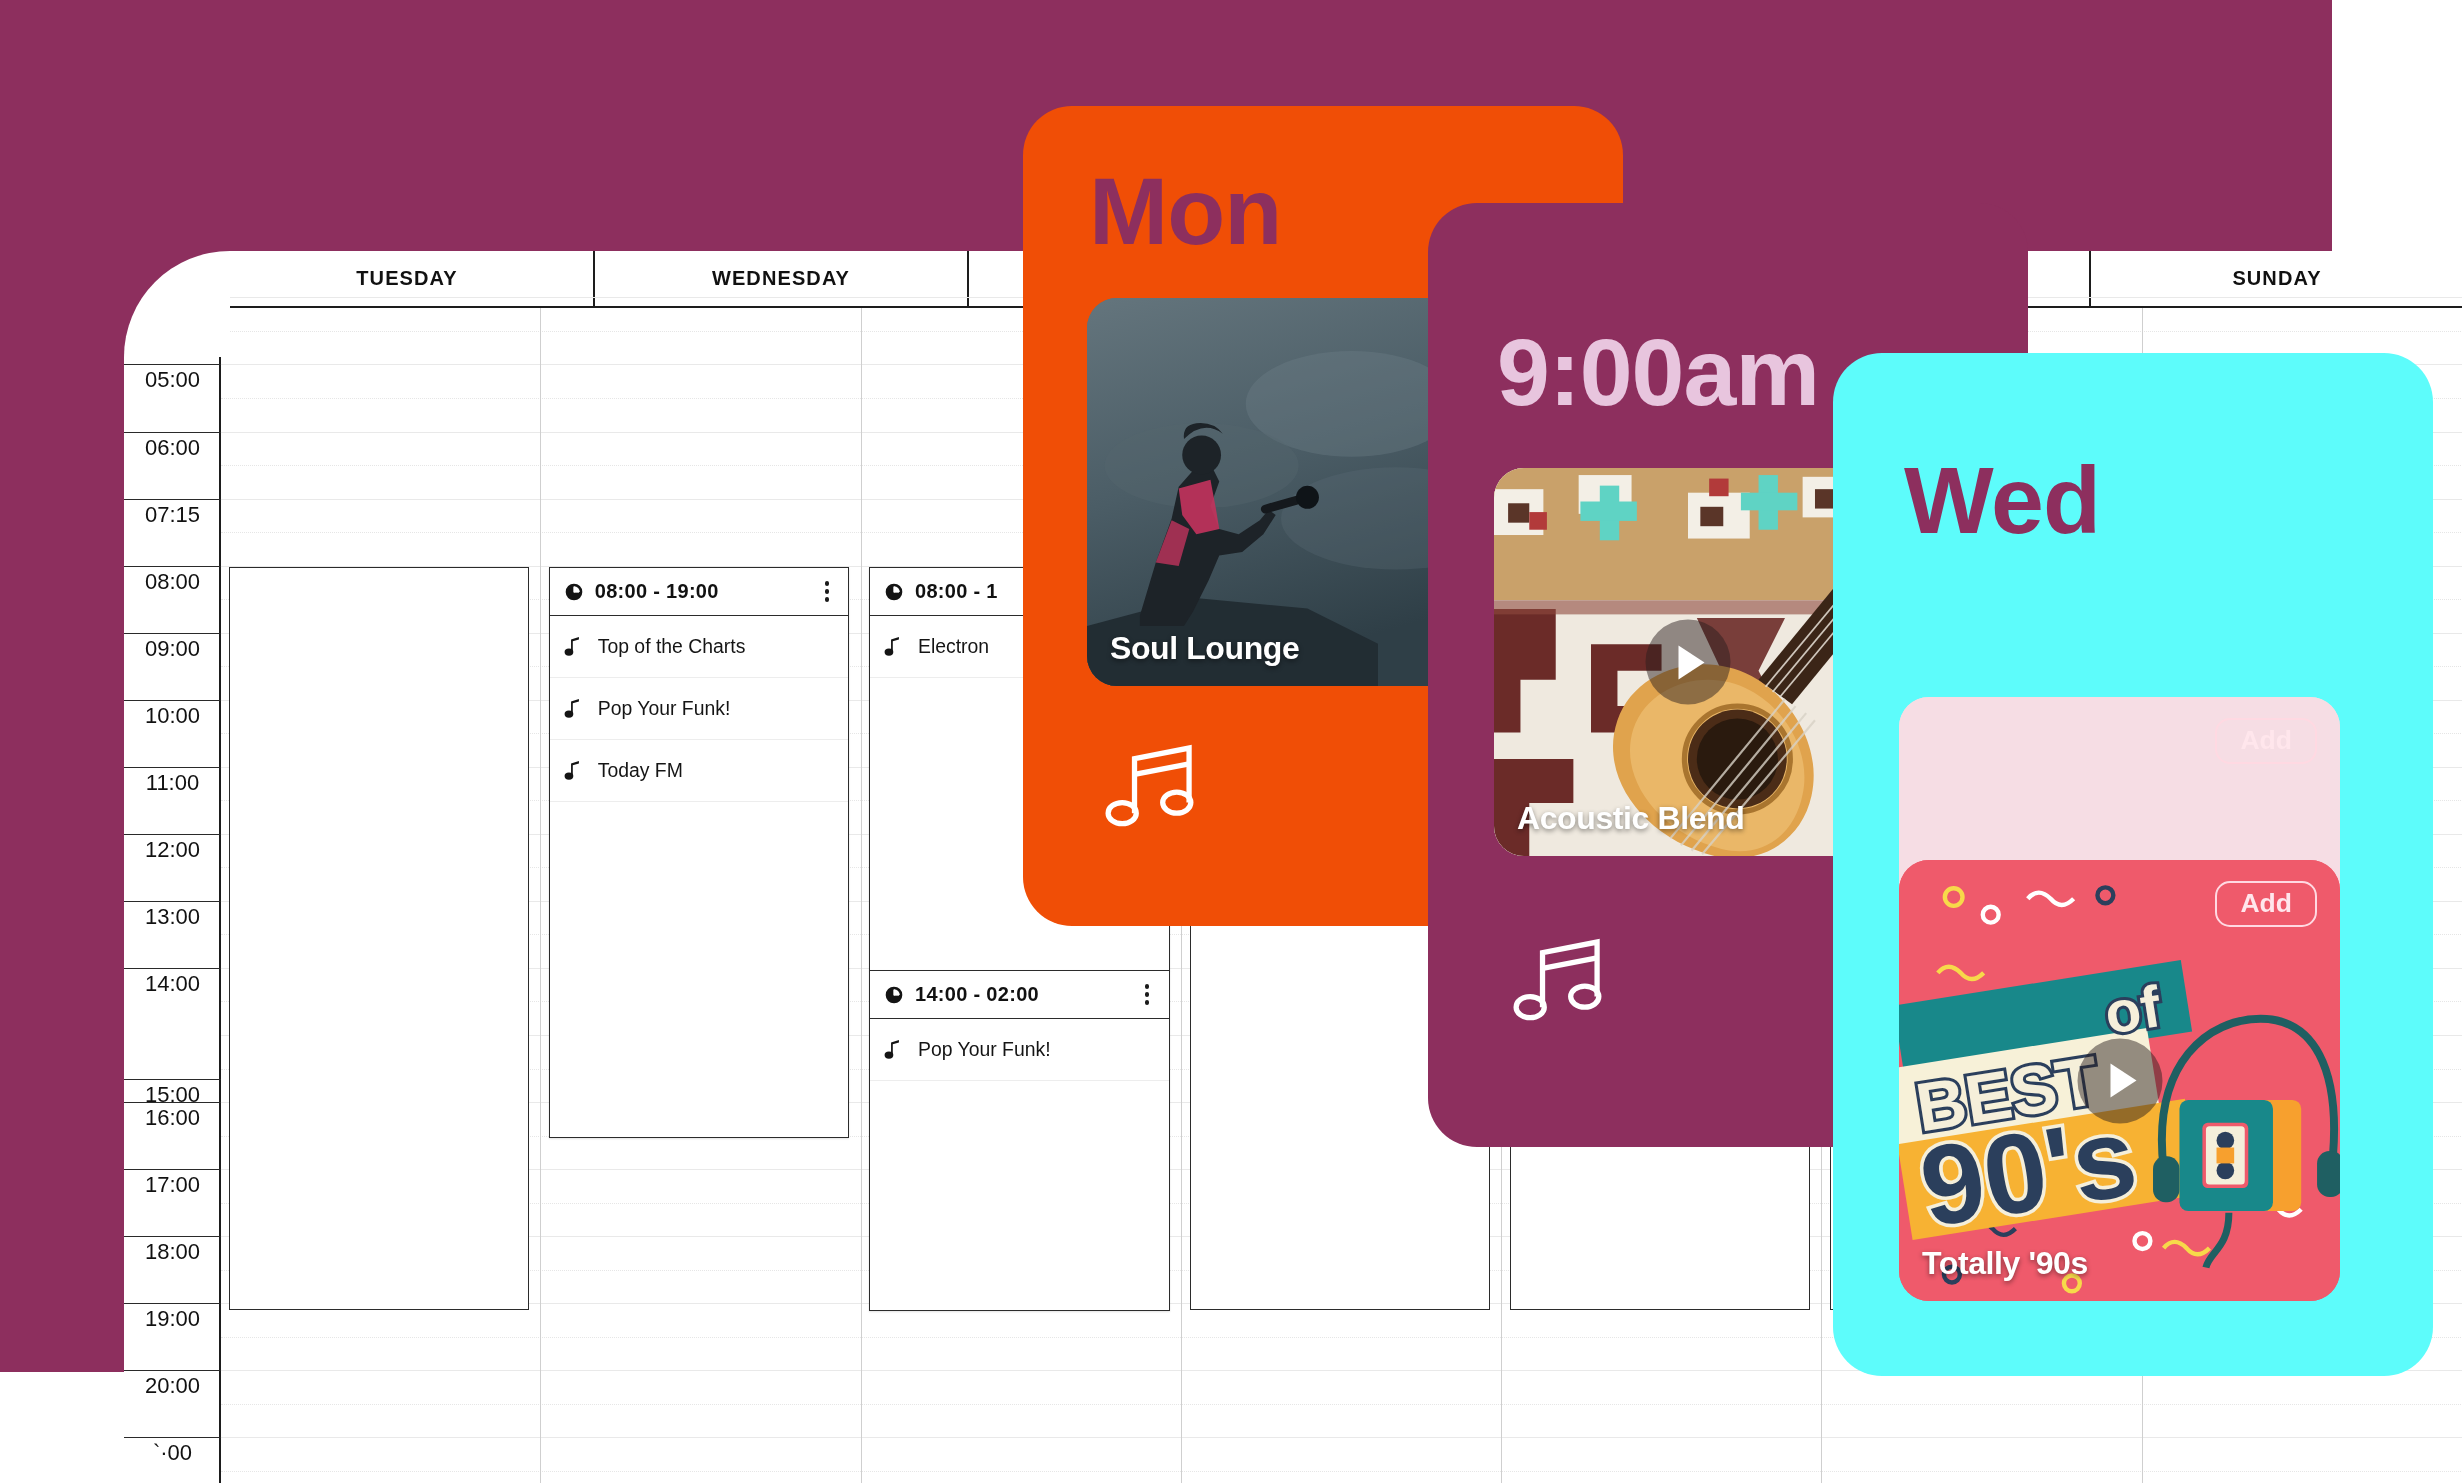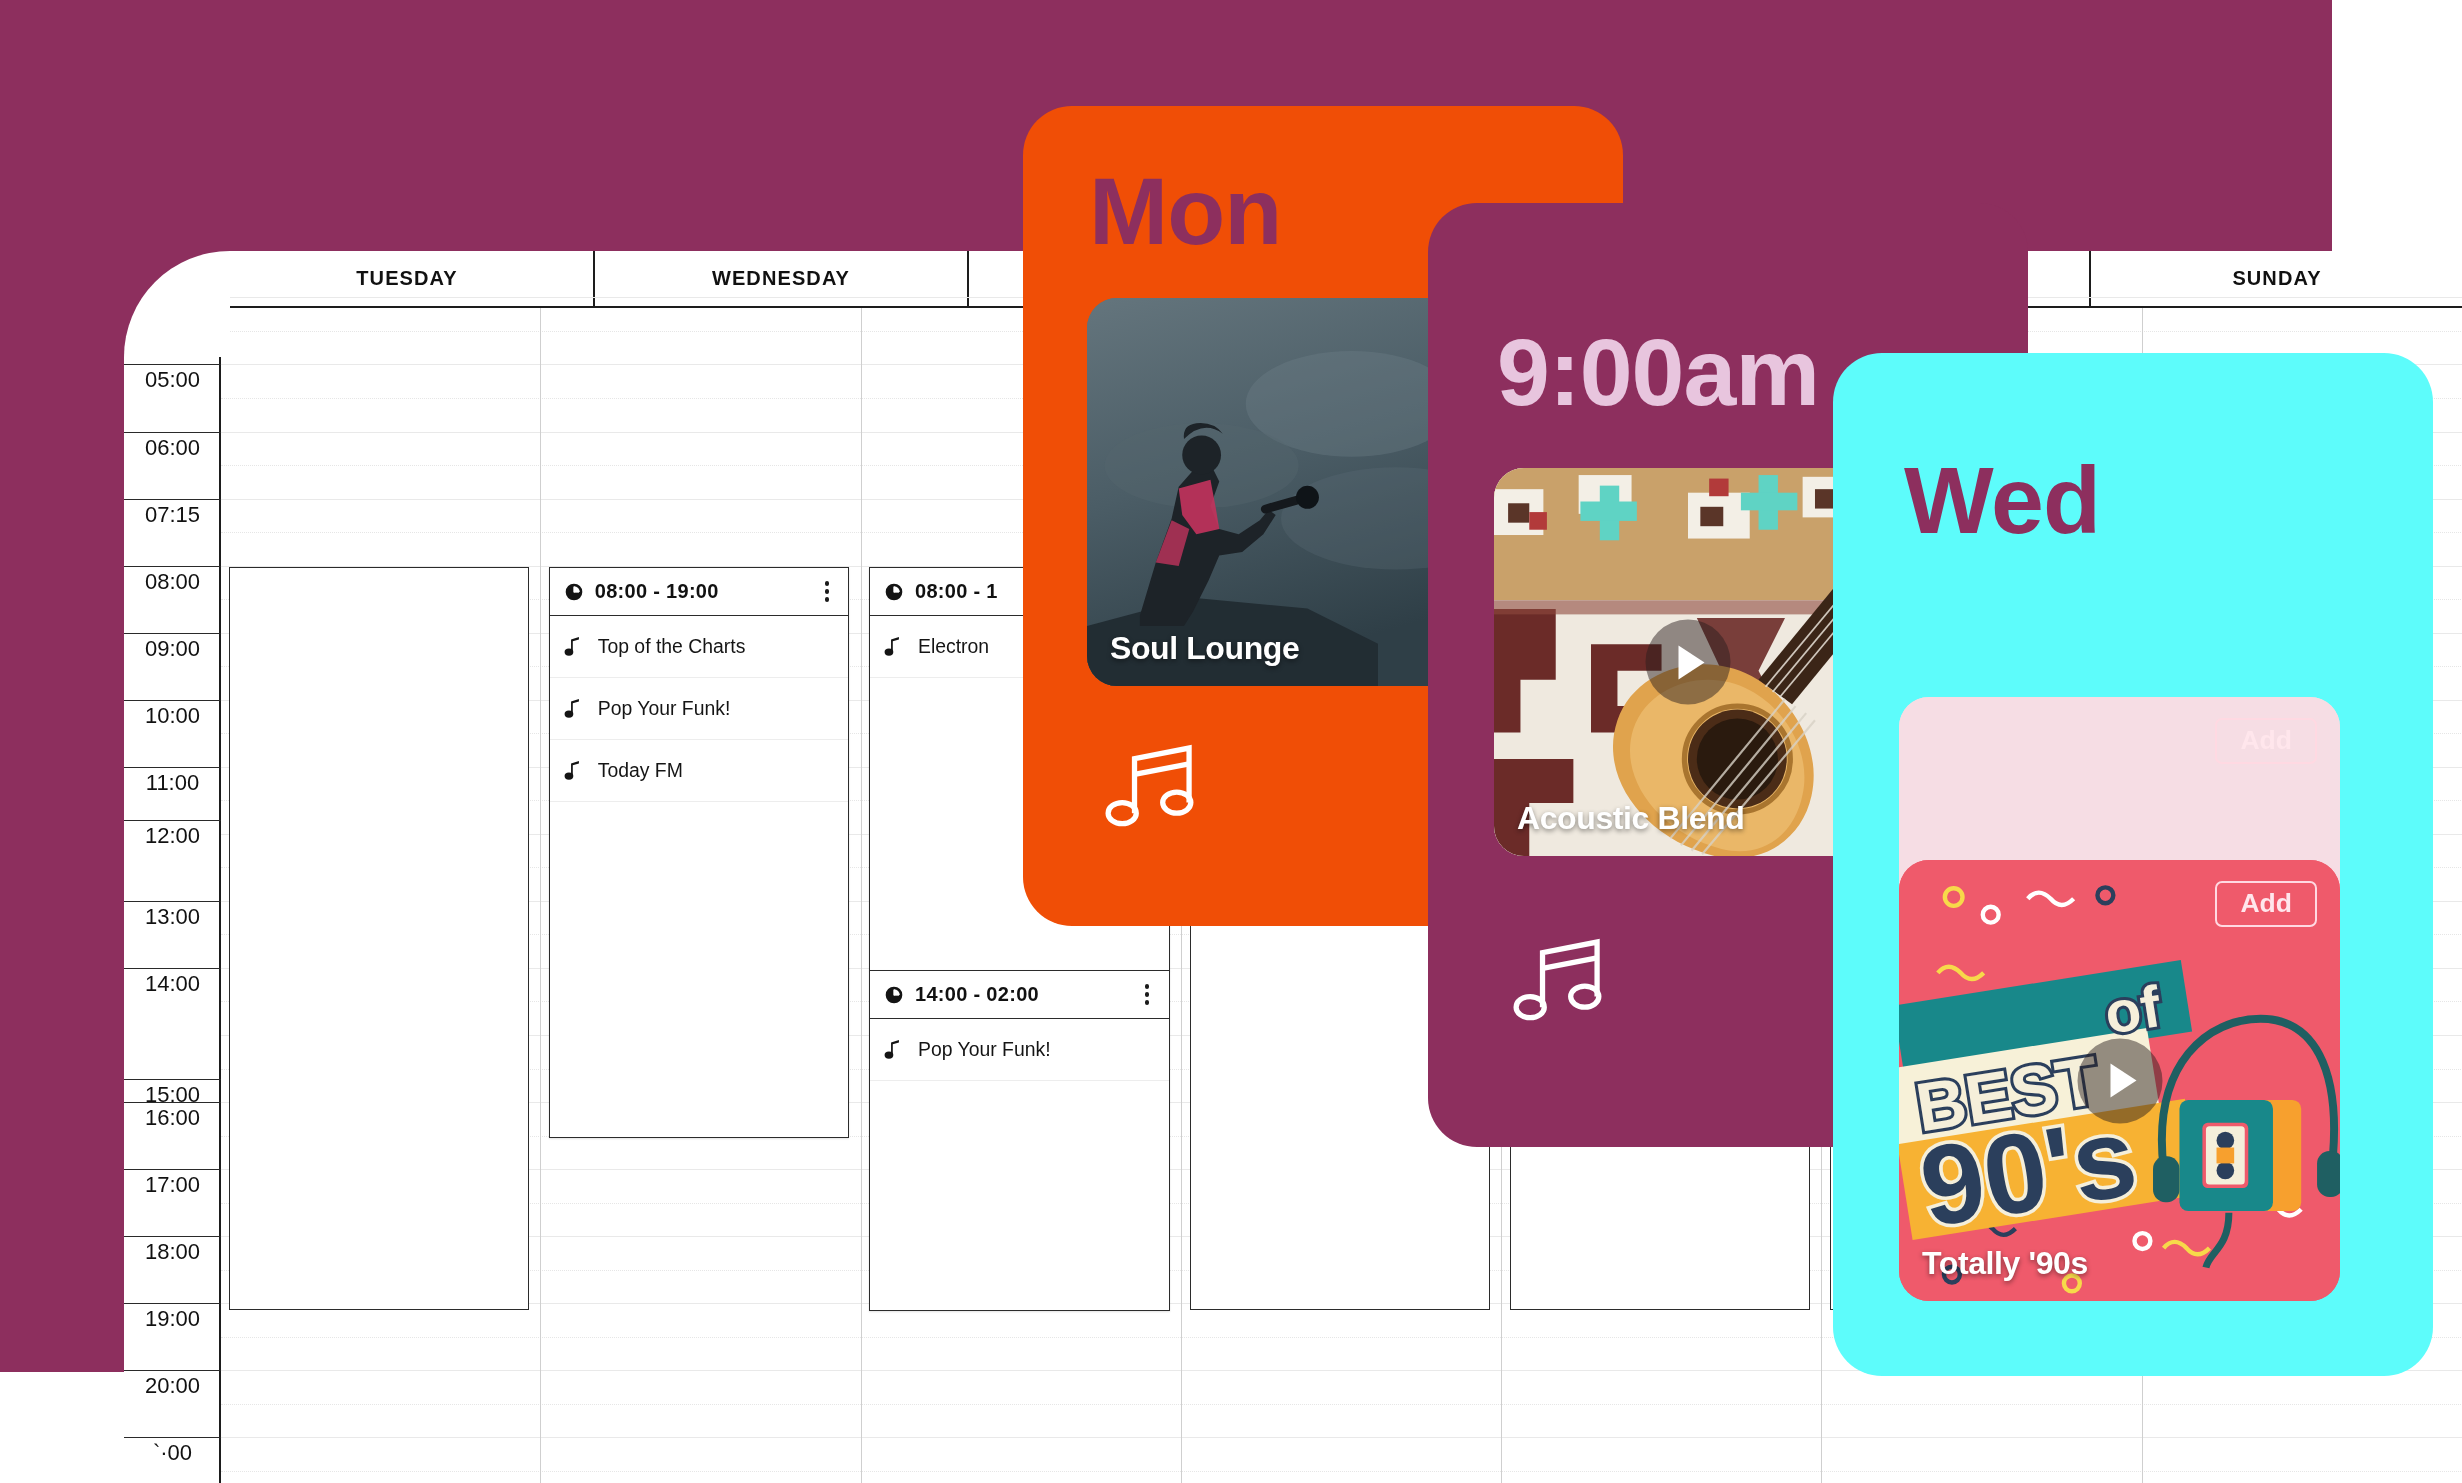--- a/index.html
+++ b/index.html
@@ -99,21 +99,21 @@
   .play-btn { position:absolute; left:50%; top:50%; transform:translate(-50%,-50%);
               width:85px; height:85px; border-radius:50%;
               background:rgba(40,30,30,.48);
               display:flex; align-items:center; justify-content:center; z-index:3; }
   .play-btn .tri { width:0;height:0;border-left:26.5px solid #fff;
                    border-top:17px solid transparent;border-bottom:17px solid transparent;
                    margin-left:7px; }
 
   .add-btn { position:absolute; right:23px; top:21px; z-index:5;
              border:2.6px solid #ffffff; color:#ffffff; background:transparent;
-             font-size:26.5px; font-weight:600; padding:5.3px 23px; border-radius:7px; }
+             font-size:26.5px; font-weight:600; padding:5.3px 23px; border-radius:15px; }
   .add-btn.pinkish { border-color:#ffd9e2; color:#ffe6ec; }
 
   .music-ic { position:absolute; width:104px; height:88px; }
   .mi-mon { left:78px; top:635px; }
   .mi-time { left:81px; top:732px; }
 
   
   .art-soul { position:absolute; inset:0; background:
         linear-gradient(175deg,#5e7078 0%,#4d6069 38%,#3e5058 72%,#33434b 100%); }
 
@@ -149,21 +149,21 @@
     <div class="cal-body">
       <div class="timecol" id="timecol">
           <div class="tlabel" style="top: -10.6px;">04:00</div>
           <div class="tlabel" style="top: 56px;">05:00</div>
           <div class="tlabel" style="top: 124px;">06:00</div>
           <div class="tlabel" style="top: 191px;">07:15</div>
           <div class="tlabel" style="top: 258px;">08:00</div>
           <div class="tlabel" style="top: 325px;">09:00</div>
           <div class="tlabel" style="top: 392px;">10:00</div>
           <div class="tlabel" style="top: 459px;">11:00</div>
-          <div class="tlabel" style="top: 512px;">12:00</div>
+          <div class="tlabel" style="top: 526px;">12:00</div>
           <div class="tlabel" style="top: 593px;">13:00</div>
           <div class="tlabel" style="top: 660px;">14:00</div>
           <div class="tlabel" style="top: 727px; margin-top: 44px;">15:00</div>
           <div class="tlabel" style="top: 794px;">16:00</div>
           <div class="tlabel" style="top: 861px;">17:00</div>
           <div class="tlabel" style="top: 928px;">18:00</div>
           <div class="tlabel" style="top: 995px;">19:00</div>
           <div class="tlabel" style="top: 1062px;">20:00</div>
           <div class="tlabel" style="top: 1129px;">`·00</div>
         </div>

